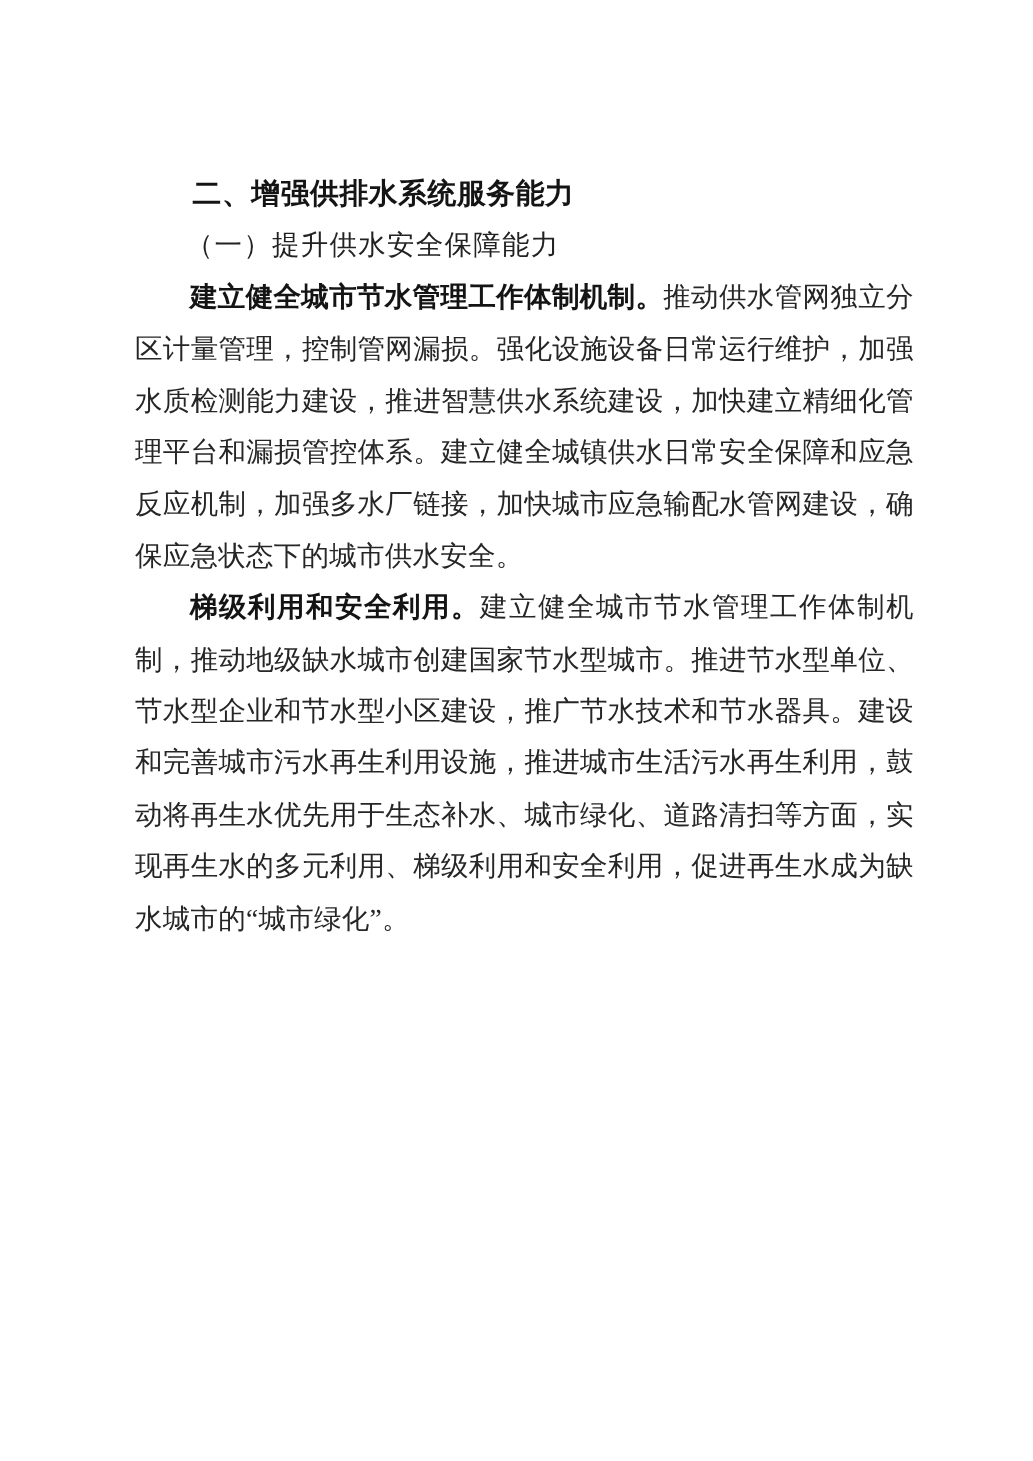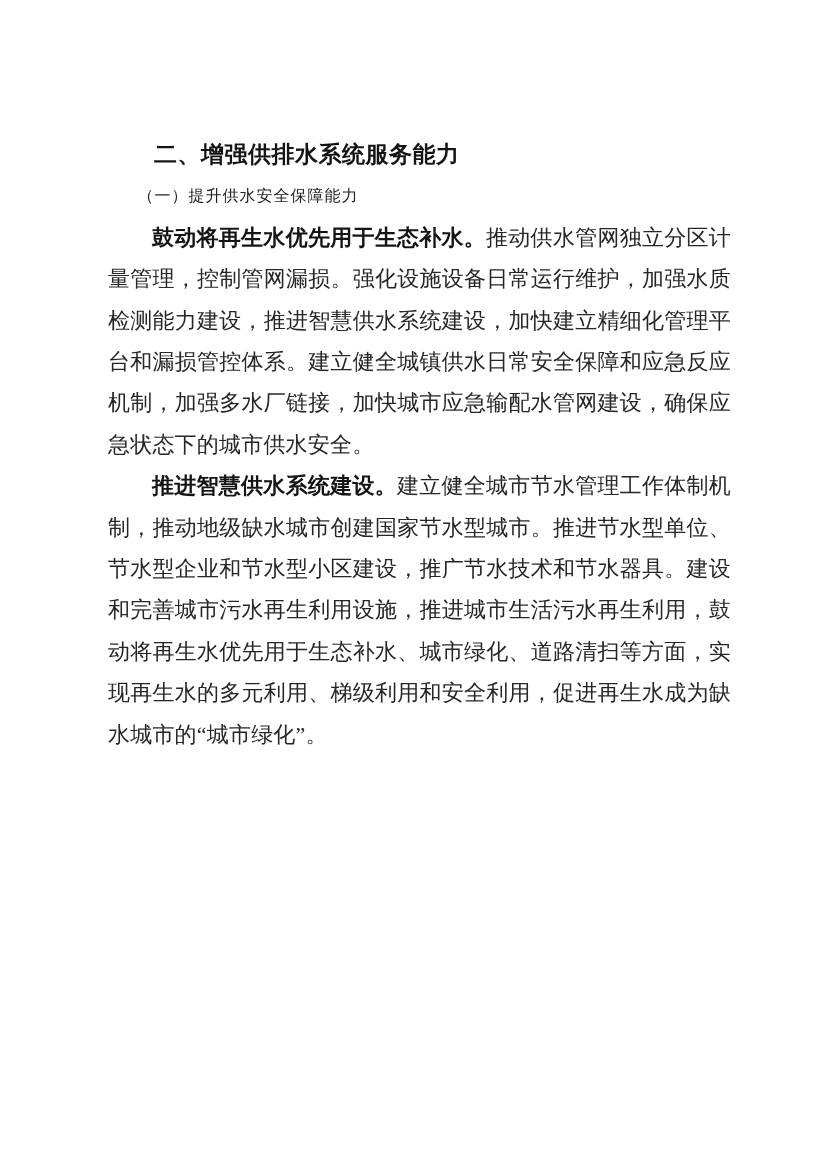--- a/index.html
+++ b/index.html
@@ -27,21 +27,21 @@
     font-family: "Liberation Sans", "DejaVu Sans", sans-serif;
     font-size: 23px;
     font-weight: bold;
     line-height: 41.4px;
     text-indent: 2em;
     letter-spacing: 0.5px;
     color: #141414;
   }
   .subsection-heading {
     margin: 0;
-    font-size: 16px;
+    font-size: 22px;
     font-weight: normal;
     line-height: 41.4px;
     text-indent: 1.85em;
     letter-spacing: 1px;
     color: #222222;
   }
   .para {
     margin: 0;
     font-size: 22px;
     line-height: 41.4px;
@@ -72,19 +72,19 @@
 <body>
 
 <div class="page">
   <div class="content">
 
     <h2 class="section-heading">二、增强供排水系统服务能力</h2>
 
     <h3 class="subsection-heading">（一）提升供水安全保障能力</h3>
 
 
-    <p class="para"><span class="lead">鼓动将再生水优先用于生态补水。</span><span>推动供水管网独立分区计量管理，控制管网漏损。强化设施设备日常运行维护，加强水质检测能力建设，推进智慧供水系统建设，加快建立精细化管理平台和漏损管控体系。建立健全城镇供水日常安全保障和应急反应机制，加强多水厂链接，加快城市应急输配水管网建设，确保应急状态下的城市供水安全。</span></p>
+    <p class="para"><span class="lead">建立健全城市节水管理工作体制机制。</span><span>推动供水管网独立分区计量管理，控制管网漏损。强化设施设备日常运行维护，加强水质检测能力建设，推进智慧供水系统建设，加快建立精细化管理平台和漏损管控体系。建立健全城镇供水日常安全保障和应急反应机制，加强多水厂链接，加快城市应急输配水管网建设，确保应急状态下的城市供水安全。</span></p>
 
-    <p class="para"><span class="lead">推进智慧供水系统建设。</span><span>建立健全城市节水管理工作体制机制，推动地级缺水城市创建国家节水型城市。推进节水型单位、节水型企业和节水型小区建设，推广节水技术和节水器具。建设和完善城市污水再生利用设施，推进城市生活污水再生利用，鼓动将再生水优先用于生态补水、城市绿化、道路清扫等方面，实现再生水的多元利用、梯级利用和安全利用，促进再生水成为缺水城市的“城市绿化”。</span></p>
+    <p class="para"><span class="lead">梯级利用和安全利用。</span><span>建立健全城市节水管理工作体制机制，推动地级缺水城市创建国家节水型城市。推进节水型单位、节水型企业和节水型小区建设，推广节水技术和节水器具。建设和完善城市污水再生利用设施，推进城市生活污水再生利用，鼓动将再生水优先用于生态补水、城市绿化、道路清扫等方面，实现再生水的多元利用、梯级利用和安全利用，促进再生水成为缺水城市的“城市绿化”。</span></p>
 
   </div>
 
 </div>
 
 </body></html>

